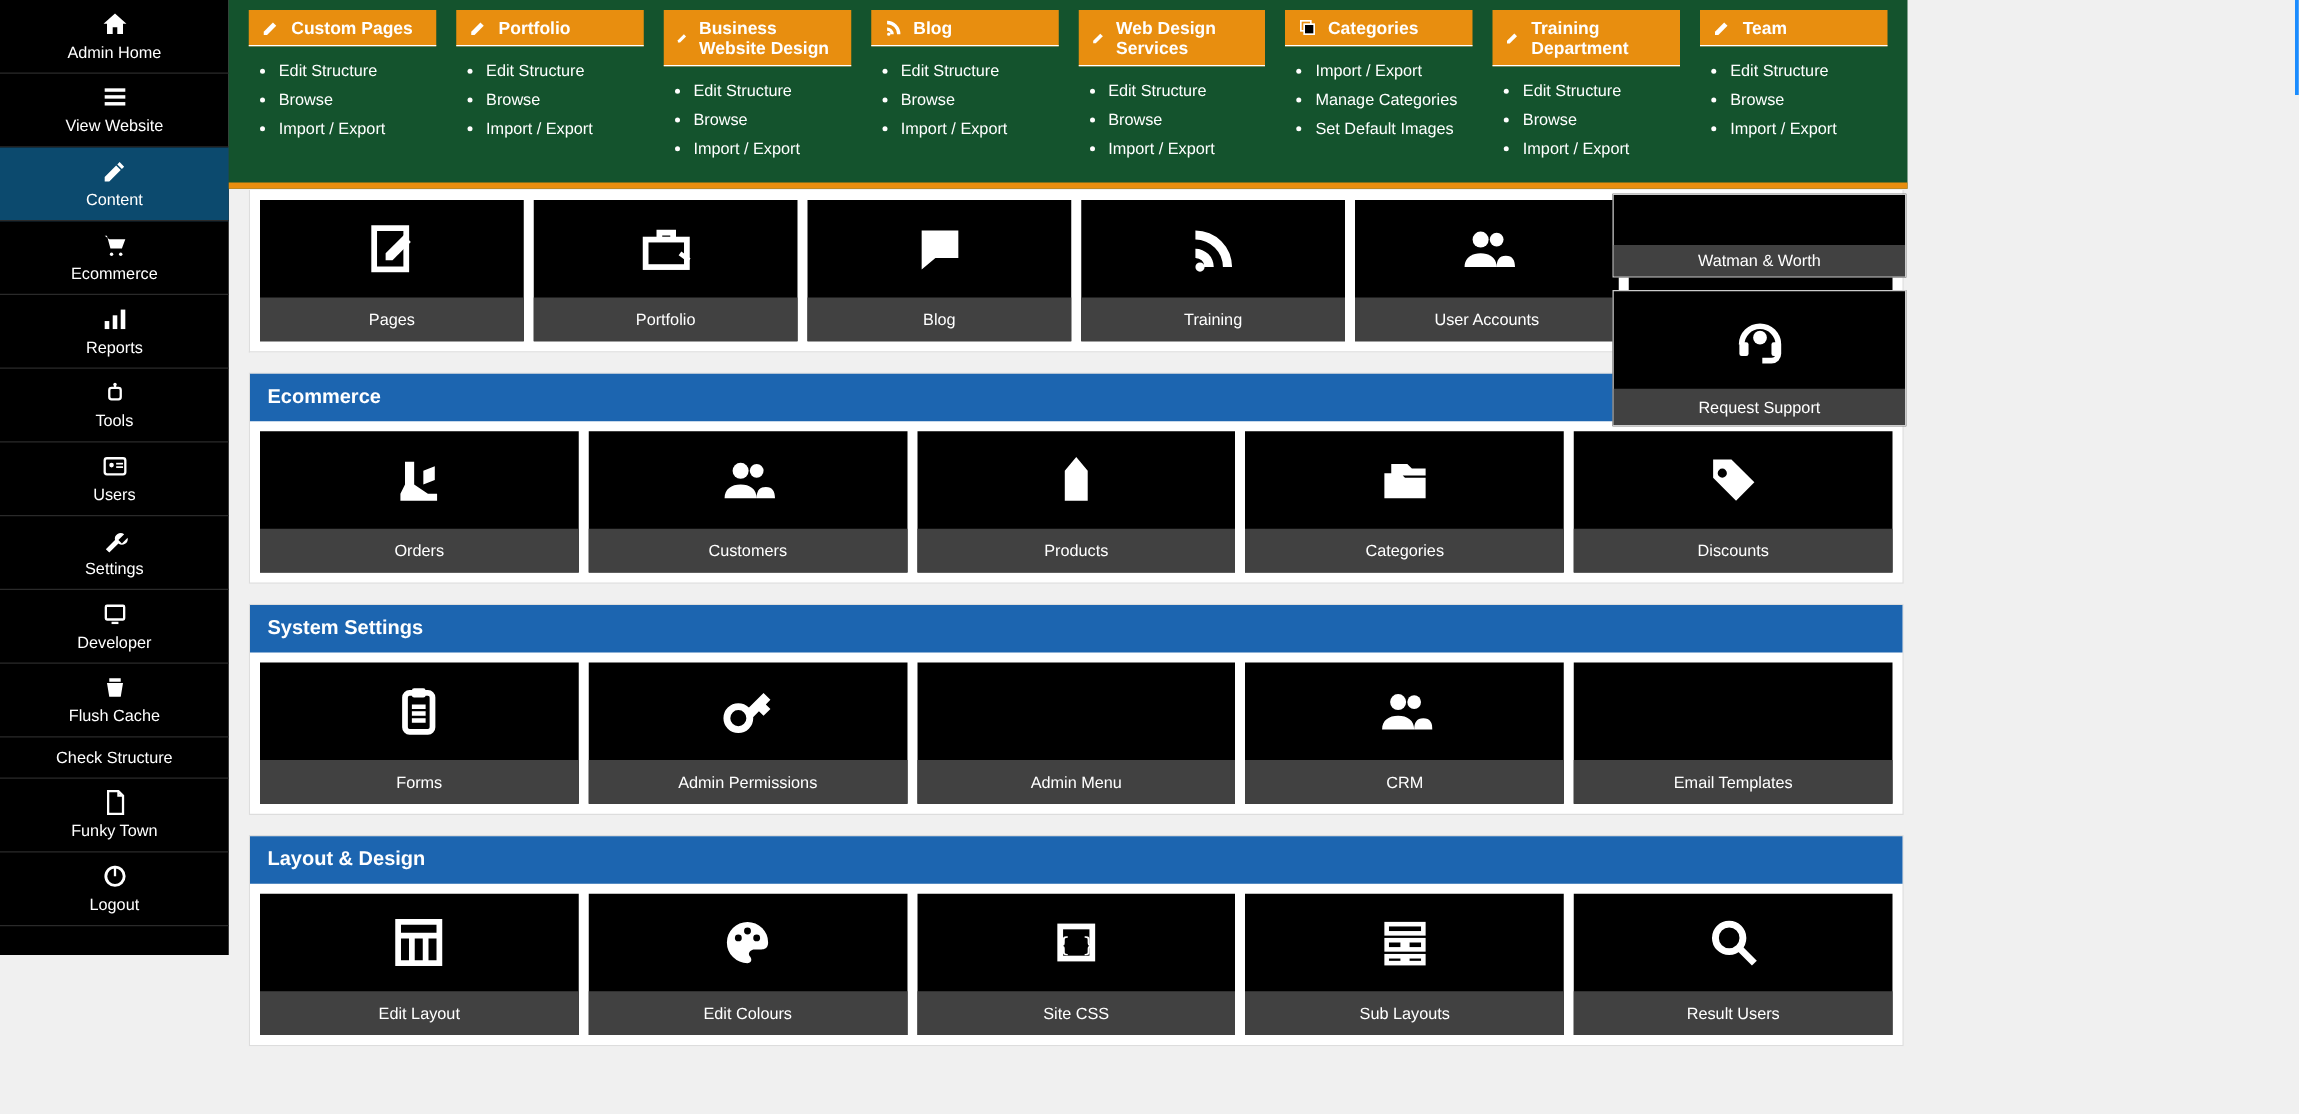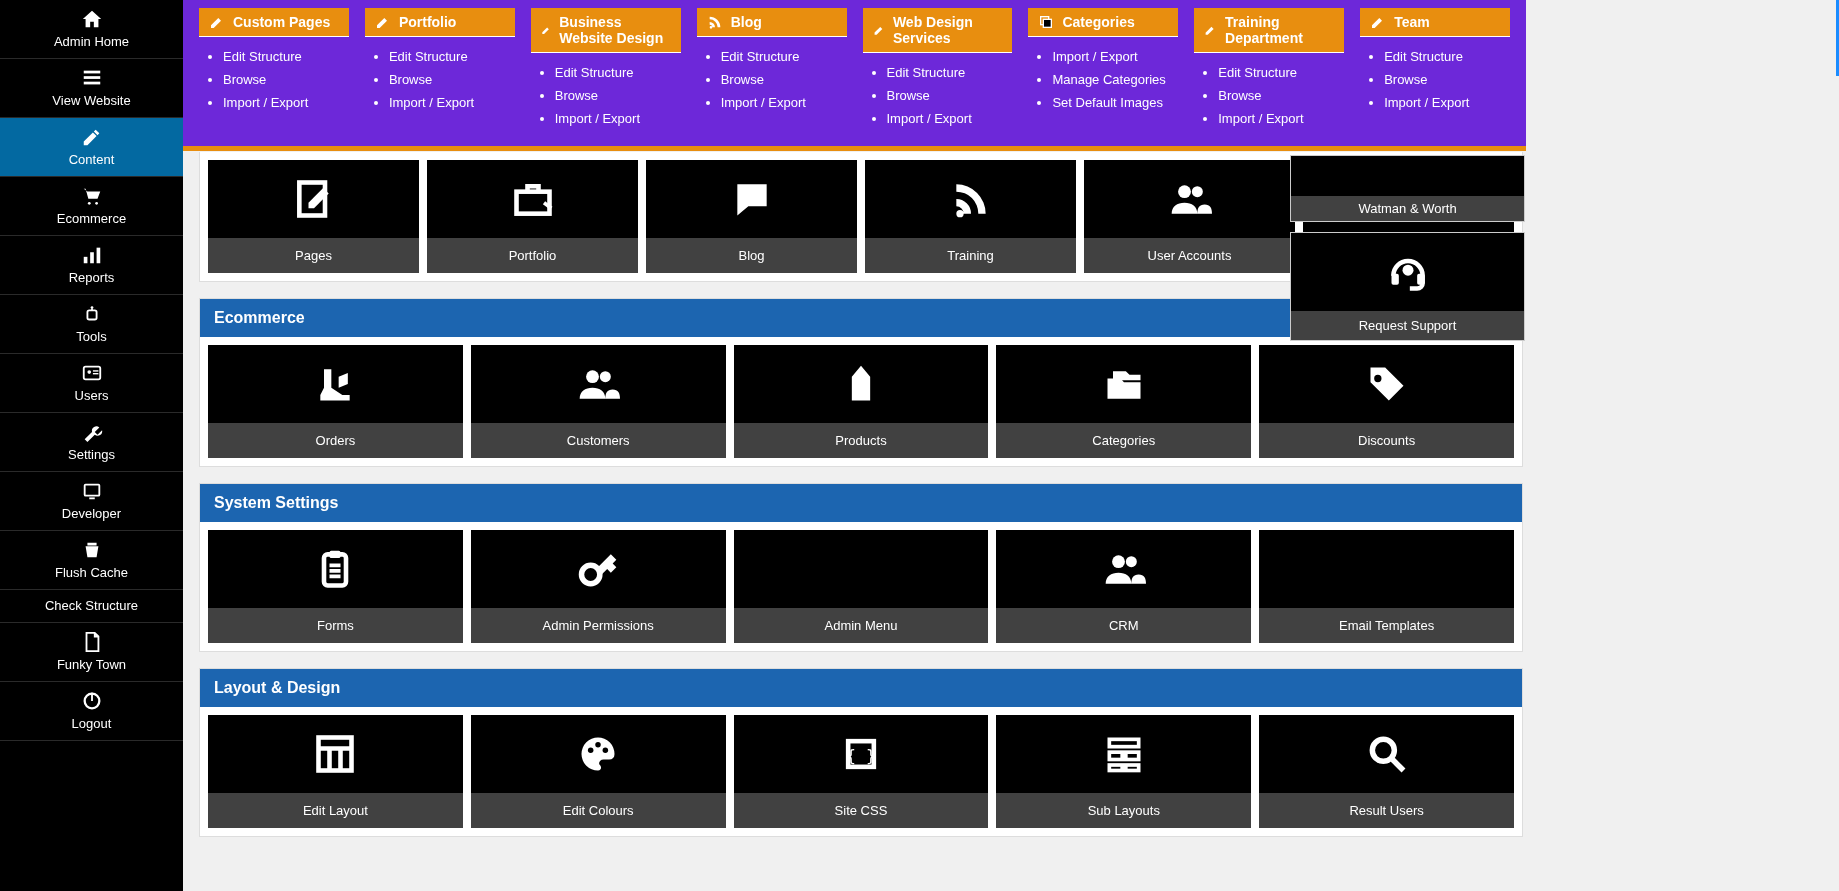--- a/index.html
+++ b/index.html
@@ -1,24 +1,24 @@
 <!DOCTYPE html>
 <html><head>
 <meta charset="utf-8">
 <style>
 * { margin: 0; padding: 0; box-sizing: border-box; }
 body { font-family: Arial, sans-serif; background: #f0f0f0; width: 1839px; height: 891px; overflow: hidden; position: relative; }
 
-.sidebar { position: absolute; left: 0; top: 0; width: 183px; height: 891px; background: #000; }
+.sidebar { position: absolute; left: 0; top: 0; width: 183px; height: 764px; background: #000; }
 .sidebar-item { display: flex; flex-direction: column; align-items: center; justify-content: center; color: #fff; font-size: 13px; padding: 8px 0 9px 0; border-bottom: 1px solid #2a2a2a; cursor: pointer; text-align: center; }
-.sidebar-item.active { background: #0369a1; }
+.sidebar-item.active { background: #0c4a6e; }
 .sidebar-item .icon { font-size: 20px; margin-bottom: 4px; display: flex; justify-content: center; }
 .sidebar-item svg { width: 22px; height: 22px; fill: #fff; }
 
-.dropdown-panel { position: absolute; left: 183px; top: 0; width: 1343px; height: 151px; background: #6d28d9; border-bottom: 5px solid #e88e0f; z-index: 10; padding: 8px 16px; display: flex; gap: 16px; }
+.dropdown-panel { position: absolute; left: 183px; top: 0; width: 1343px; height: 151px; background: #14532d; border-bottom: 5px solid #e88e0f; z-index: 10; padding: 8px 16px; display: flex; gap: 16px; }
 .dropdown-col { flex: 1; }
 .dropdown-header { background: #e88e0f; color: #fff; font-size: 14px; font-weight: bold; padding: 6px 10px; display: flex; align-items: center; gap: 8px; border-bottom: 1px solid #fff; }
 .dropdown-header svg { width: 16px; height: 16px; fill: #fff; }
 .dropdown-list { list-style: disc; padding-left: 24px; margin-top: 8px; }
 .dropdown-list li { color: #fff; font-size: 13px; padding: 4px 0; cursor: pointer; }
 
 .main { position: absolute; left: 183px; top: 0; width: 1356px; height: 891px; padding: 70px 16px 16px 16px; overflow: hidden; }
 .section { border: 1px solid #ddd; background: #fff; margin-bottom: 16px; }
 .section-hdr { background: #1c65b0; color: #fff; font-weight: bold; font-size: 16px; padding: 10px 14px; }
 .tile-row { display: flex; gap: 8px; padding: 8px; }

